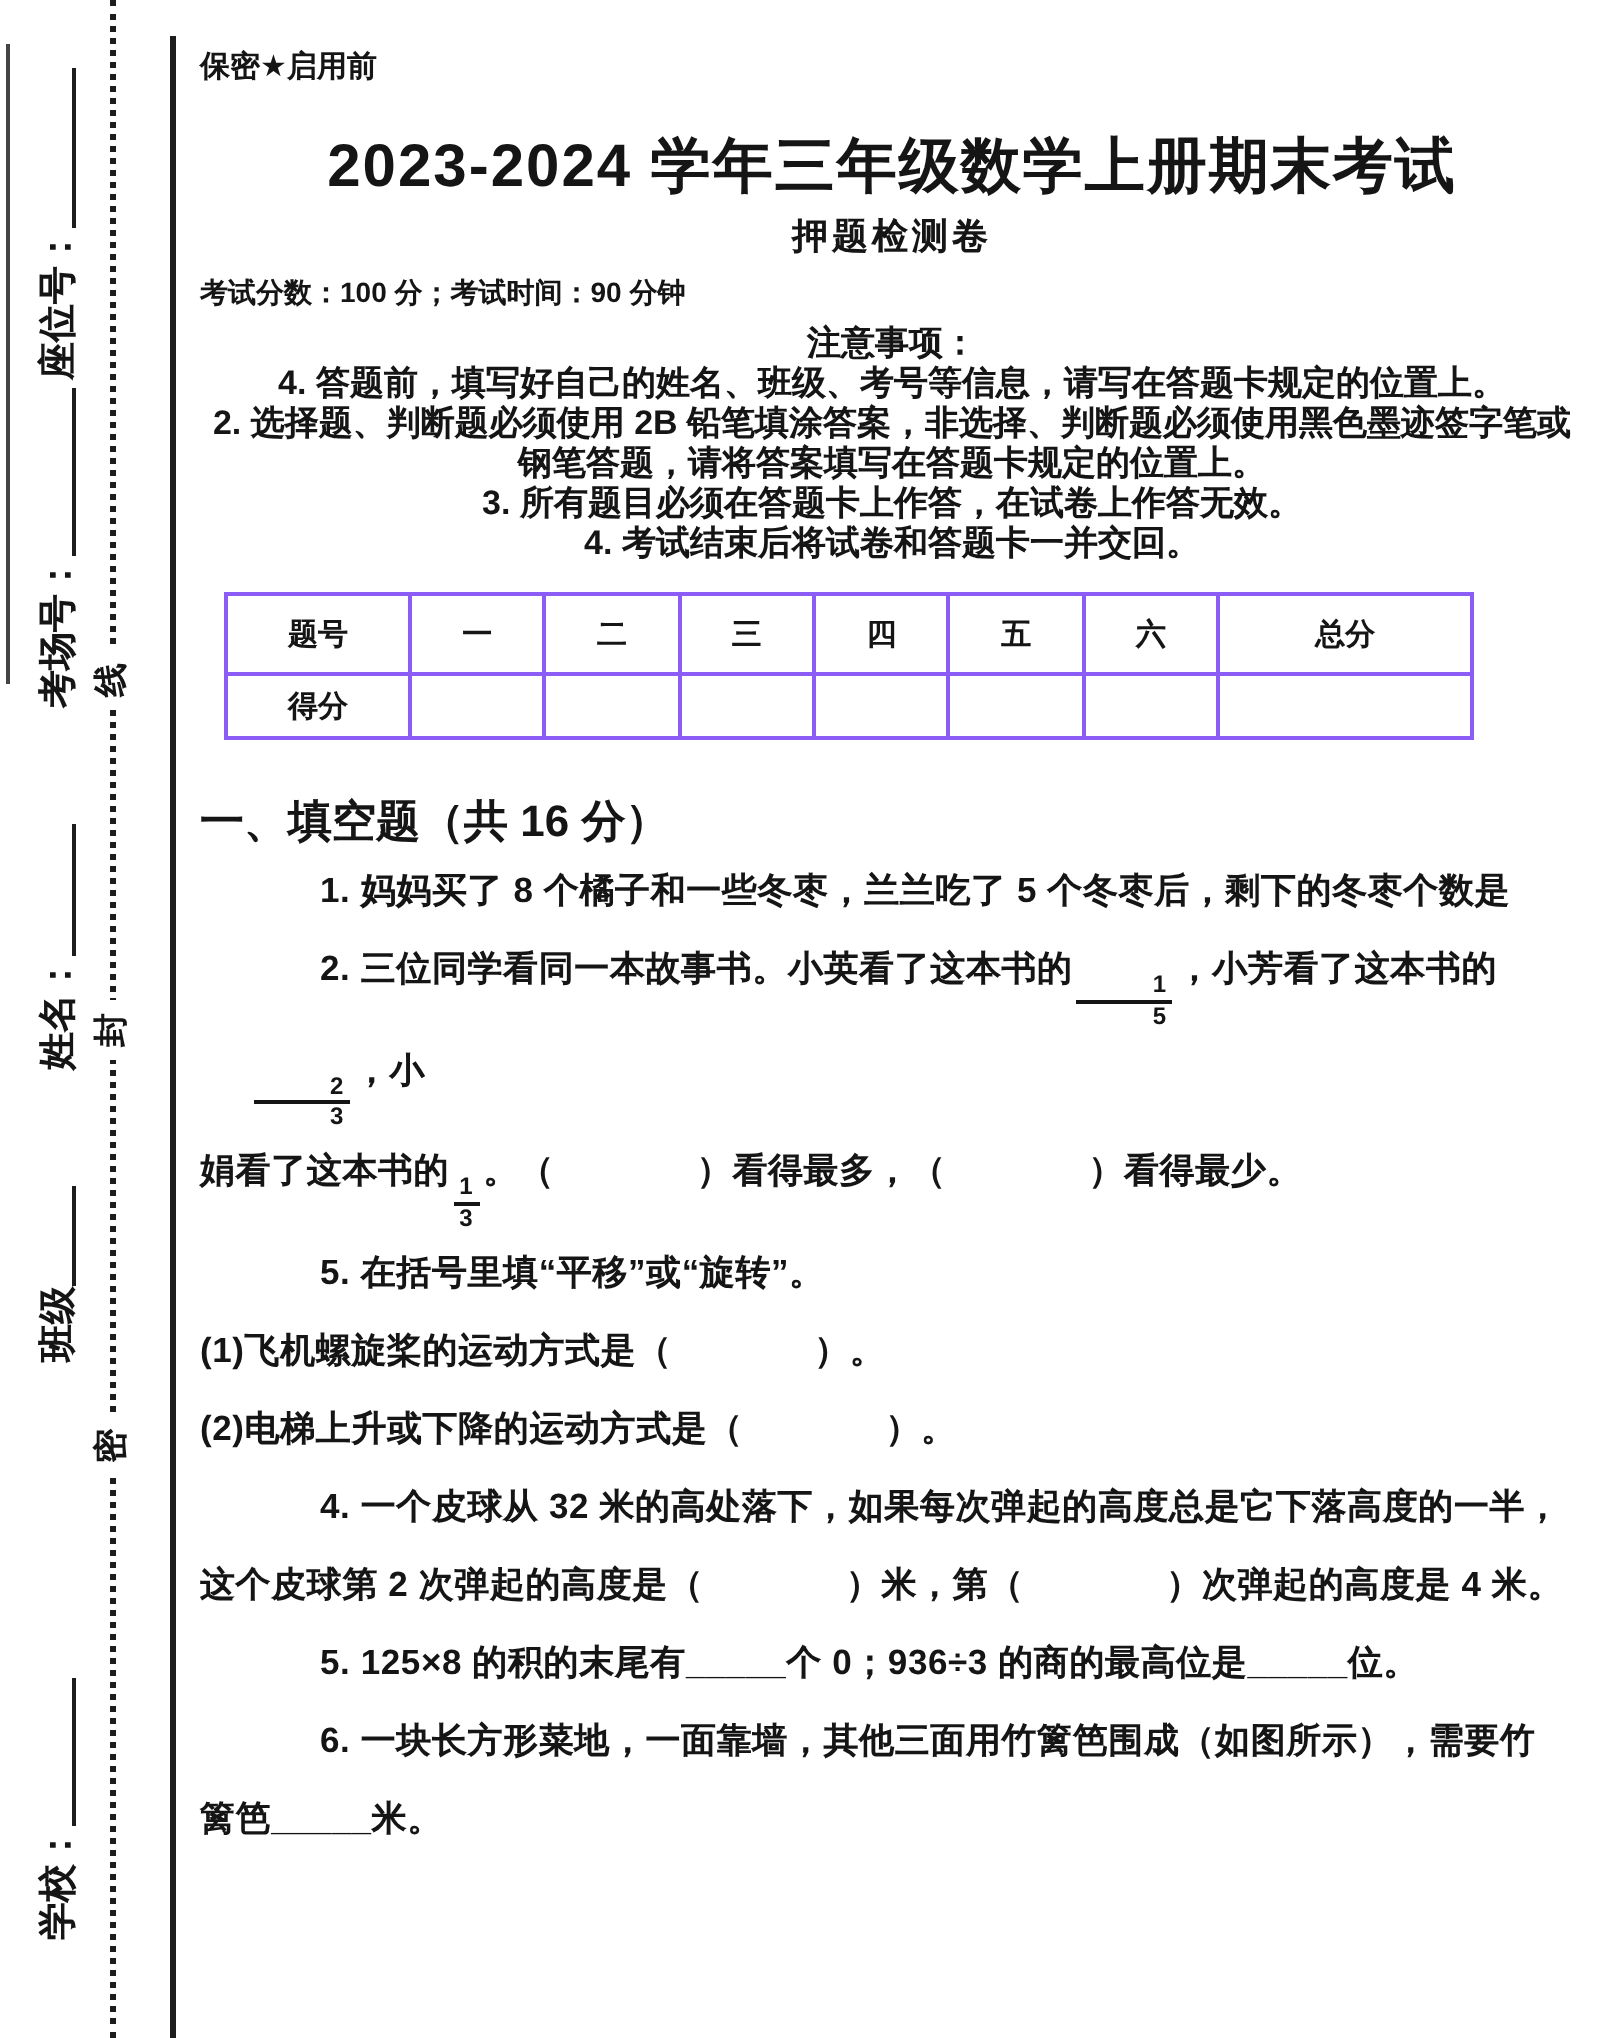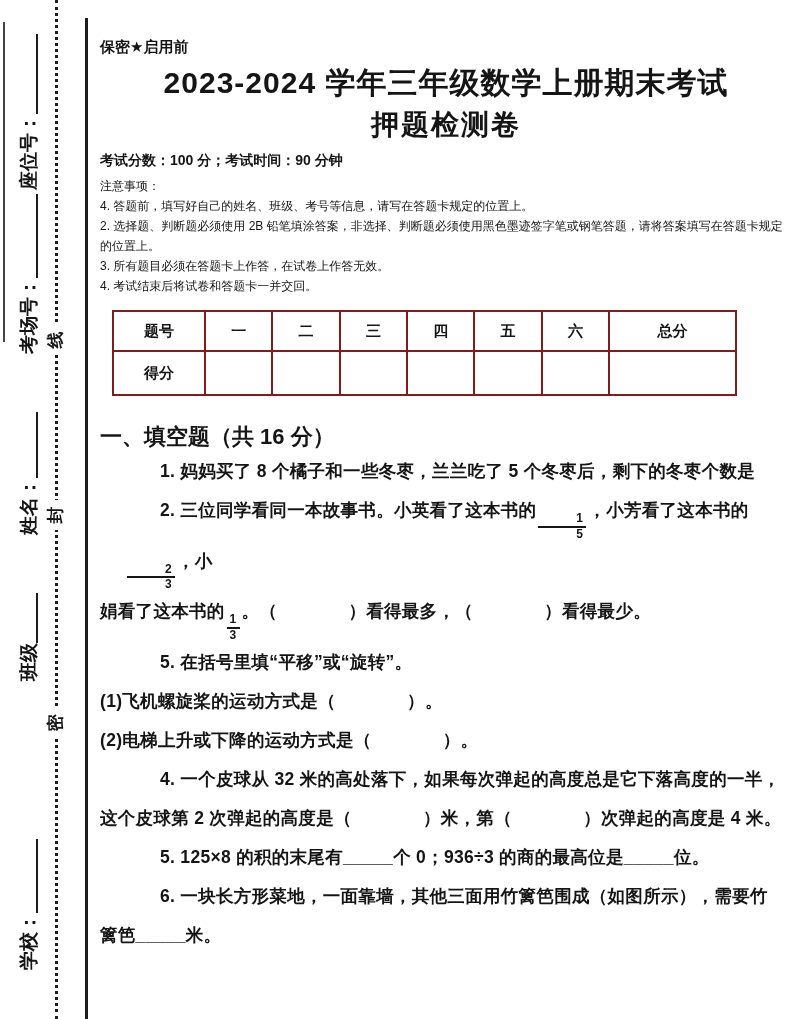--- a/index.html
+++ b/index.html
@@ -21,34 +21,34 @@
     position:absolute;top:0;left:6px;width:1019px;height:46px;
     transform-origin:0 0;transform:rotate(-90deg) translateX(-1019px);
     display:flex;align-items:center;
     font-size:19px;font-weight:700;white-space:nowrap;
   }
   .seal-fields .blank{
     display:inline-block;height:15px;border-bottom:2px solid #1d1d1d;
   }
   
   .content{position:absolute;left:100px;top:0;width:692px;}
-  .classification{margin-top:38px;font-size:15px;font-weight:800;}
-  .title1{margin-top:6px;text-align:center;font-size:30px;font-weight:900;letter-spacing:1px;}
-  .title2{margin-top:2px;text-align:center;font-size:28px;font-weight:900;letter-spacing:2px;}
+  .classification{margin-top:24px;font-size:15px;font-weight:800;}
+  .title1{margin-top:20px;text-align:center;font-size:30px;font-weight:900;letter-spacing:1px;}
+  .title2{margin-top:2px;text-align:center;font-size:18px;font-weight:900;letter-spacing:2px;}
   .exam-info{margin-top:8px;text-align:left;font-size:14px;font-weight:800;}
-  .notes{margin-top:6px;font-size:12px;font-weight:400;line-height:20px;}
+  .notes{margin-top:6px;font-size:17px;font-weight:700;line-height:20px;text-align:center;}
   .notes p{margin:0;}
   
   table.score{
     margin:14px 0 0 12px;border-collapse:collapse;width:625px;
     font-size:15px;font-weight:800;text-align:center;
   }
-  table.score th,table.score td{border:2px solid #7f1d1d;padding:0;}
+  table.score th,table.score td{border:2px solid #8b5cf6;padding:0;}
   table.score .r1{height:40px;}
-  table.score .r2{height:44px;}
+  table.score .r2{height:32px;}
   table.score .c0{width:90px;}
   
   .sec-heading{margin-top:26px;font-size:22px;font-weight:900;}
   .qline{margin:0;font-size:17.5px;font-weight:700;line-height:39px;letter-spacing:0.3px;}
   .qline.indent{text-indent:2em;margin-left:25px;}
   .frac{
     display:inline-flex;flex-direction:column;vertical-align:-6px;
     font-size:12px;line-height:1.15;text-align:center;font-weight:800;margin:0 2px;
   }
   .frac .num{border-bottom:2px solid #151515;padding:0 3px;}

